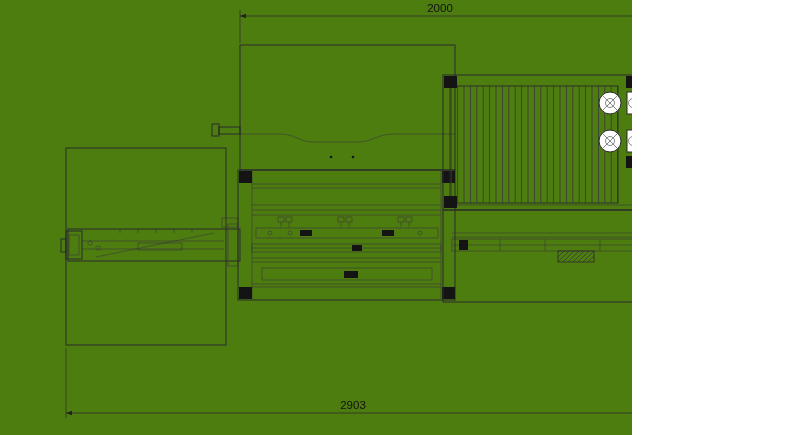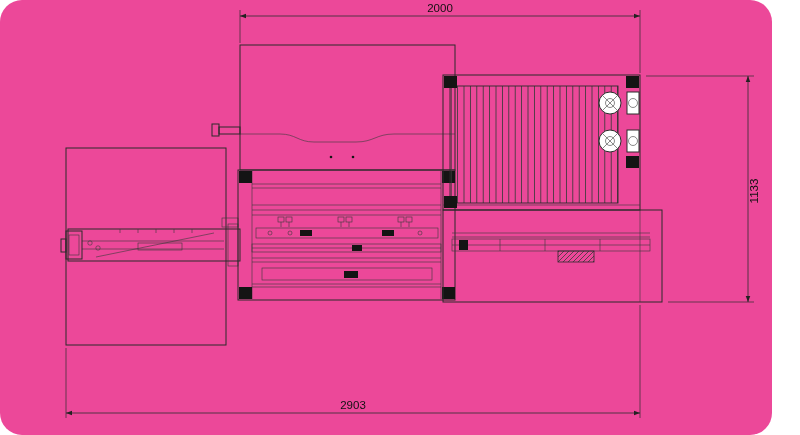--- a/index.html
+++ b/index.html
@@ -2,26 +2,25 @@
 <html><head>
 <meta charset="utf-8">
 <style>
   html, body {
     margin: 0;
     padding: 0;
     background: #ffffff;
   }
   .stage {
     position: relative;
-    width: 772px;
+    width: 632px;
     height: 435px;
-    background: #ec4899;
+    background: #4d7c0f;
     font-family: "Liberation Sans", sans-serif;
     overflow: hidden;
-    border-radius: 22px;
   }
   svg { display: block; }
   .ln   { stroke: #2b2b2b; stroke-width: 1;   fill: none; }
   .thin { stroke: #3a3a3a; stroke-width: 0.6; fill: none; }
   .dim  { stroke: #2f2f2f; stroke-width: 0.8; fill: none; }
   .ext  { stroke: #2f2f2f; stroke-width: 0.7; fill: none; }
   .blk  { fill: #141414; stroke: none; }
   .wfill{ fill: #ffffff; stroke: #2b2b2b; stroke-width: 1; }
   .dim-text {
     font-family: "Liberation Sans", sans-serif;

